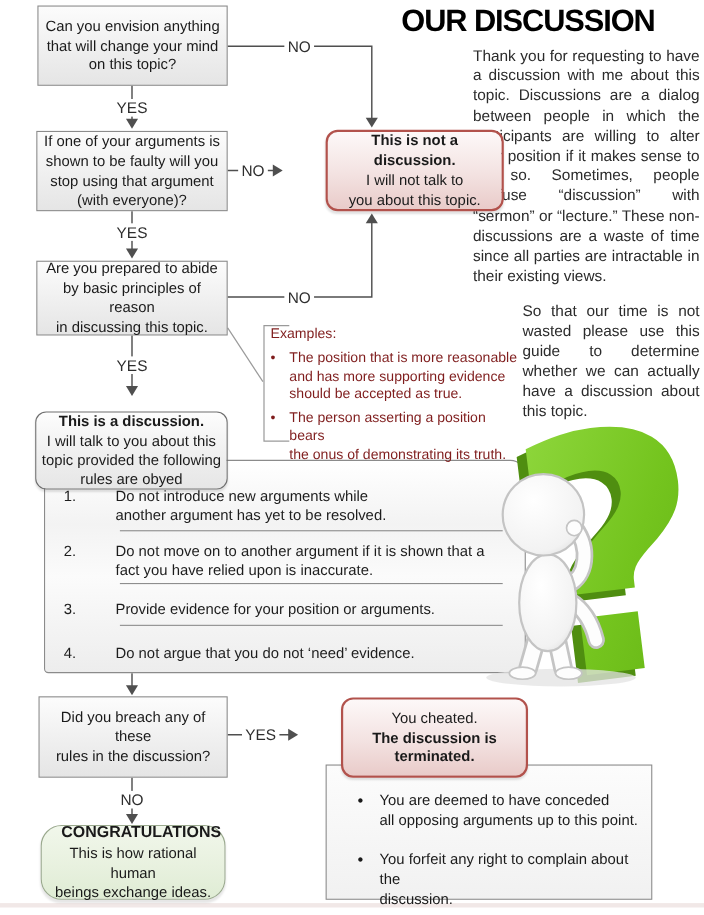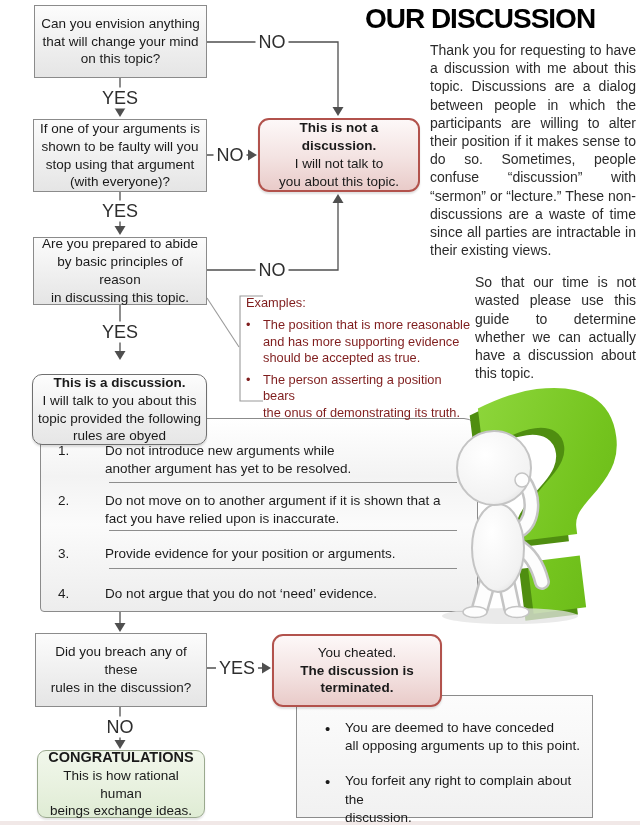--- a/index.html
+++ b/index.html
@@ -16,26 +16,26 @@
   #intro .p2{margin-top:14px;margin-left:45px;}
 
   .qbox{border:1.4px solid #8b8b8b;background:linear-gradient(180deg,#fcfcfc 0%,#efefef 55%,#e5e5e5 100%);
         display:flex;flex-direction:column;align-items:center;justify-content:center;text-align:center;
         font-size:13.5px;line-height:1.32;padding:3px;box-sizing:border-box;z-index:2;}
   .round{border-radius:10px;border:1.6px solid #6f6f6f;
          background:linear-gradient(180deg,#fdfdfd 0%,#eeeeee 60%,#e6e6e6 100%);
          box-shadow:0 2px 2px rgba(0,0,0,0.12);margin-top:12px;}
   .redbox{border-radius:11px;border:2px solid #b2524c;
           background:linear-gradient(180deg,#fdf8f8 0%,#f3e2e1 55%,#e9cbc9 100%);
-          box-shadow:0 2px 2px rgba(0,0,0,0.12);z-index:4;}
-  .greenbox{border-radius:9px;border:1.5px solid #9aa98e;
+          box-shadow:0 2px 2px rgba(0,0,0,0.12);z-index:4;margin-left:38px;}
+  .greenbox{border-radius:19px;border:1.5px solid #9aa98e;
             background:linear-gradient(180deg,#f1f7eb 0%,#e8f1df 55%,#dfecd4 100%);
-            box-shadow:0 2px 2px rgba(0,0,0,0.10);z-index:2;}
-
-  .lbl{background:#ffffff;padding:0 3px;font-size:18px;color:#2e2e2e;
+            box-shadow:0 2px 2px rgba(0,0,0,0.10);z-index:2;align-items:flex-end;}
+
+  .lbl{background:#ffffff;padding:0 3px;font-size:14px;color:#2e2e2e;
        transform:translate(-50%,-50%);z-index:3;}
 
   #connectors{left:0;top:0;z-index:1;}
 
   #examples{left:246px;top:295px;width:228px;color:#7f1d1d;font-size:12.8px;line-height:1.27;z-index:2;}
   #examples .ex-row{display:flex;gap:9px;margin-top:6px;}
   #examples .bullet{flex:none;width:8px;}
 
   #rules-panel{left:40px;top:418px;width:438px;height:194px;box-sizing:border-box;
                border:1.4px solid #8b8b8b;border-radius:3px 14px 4px 4px;

